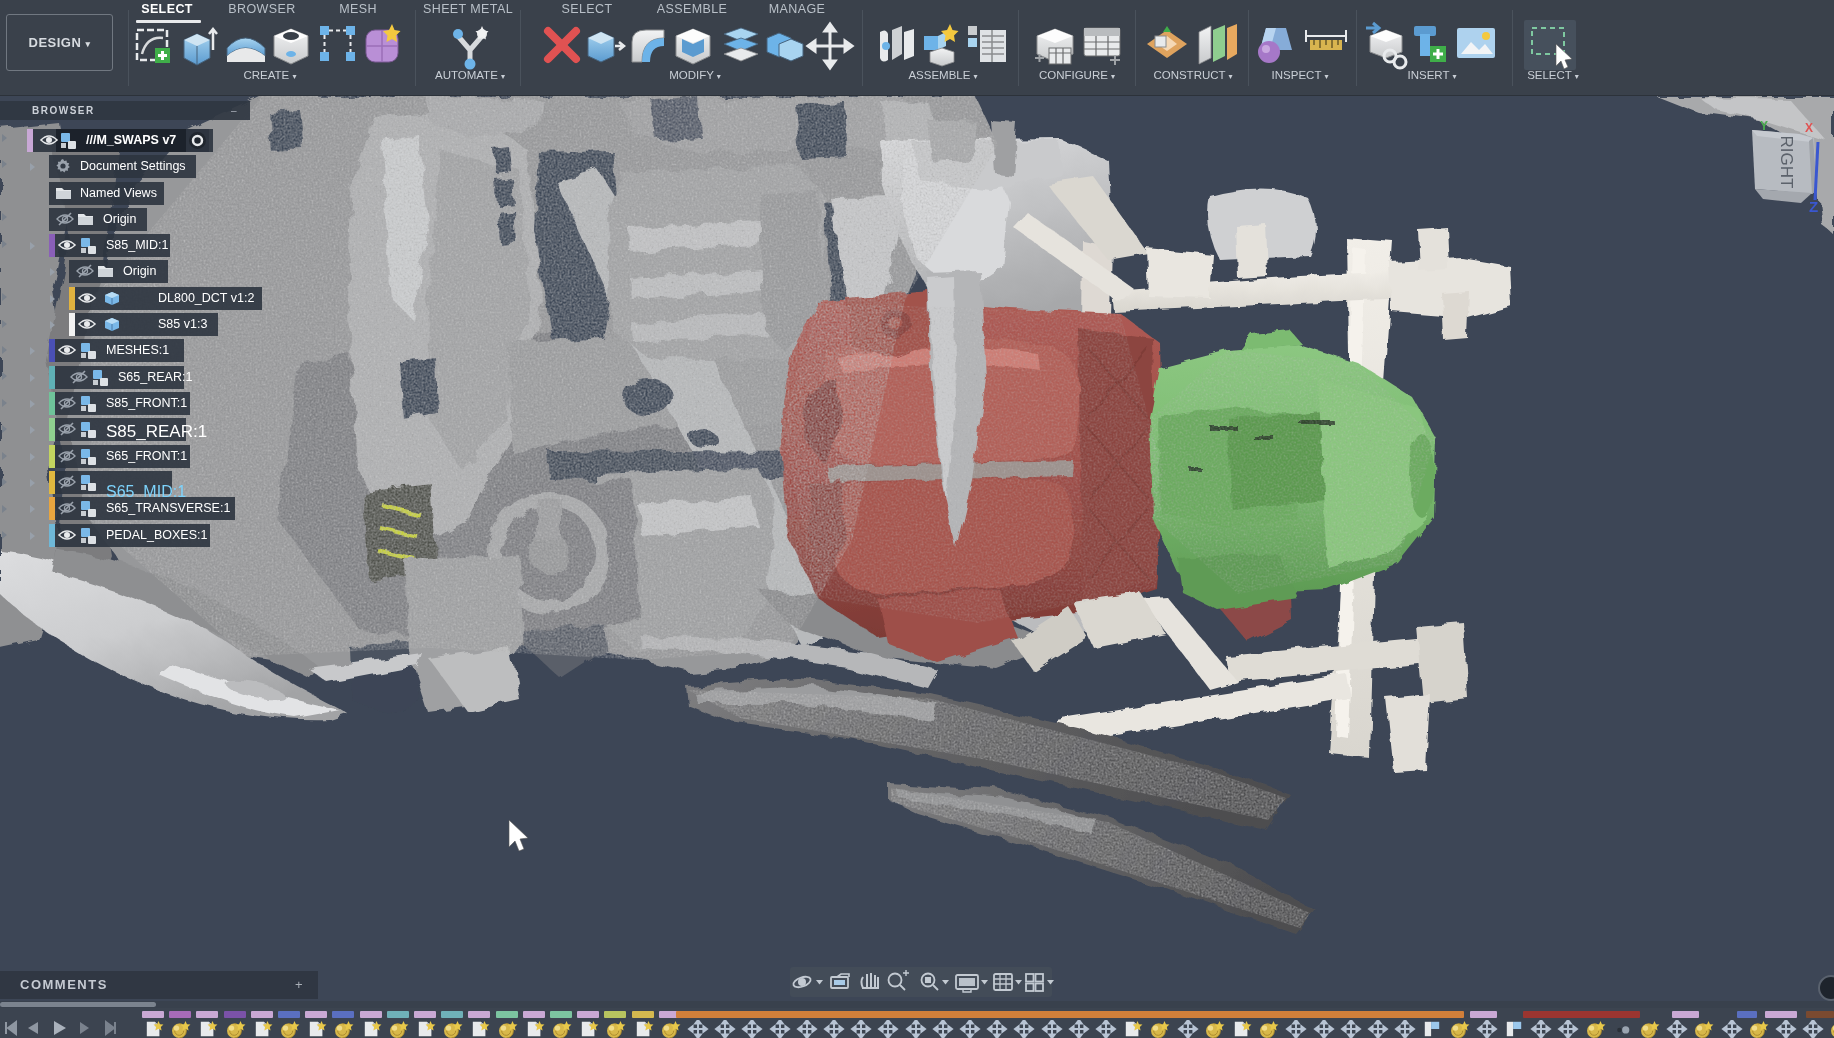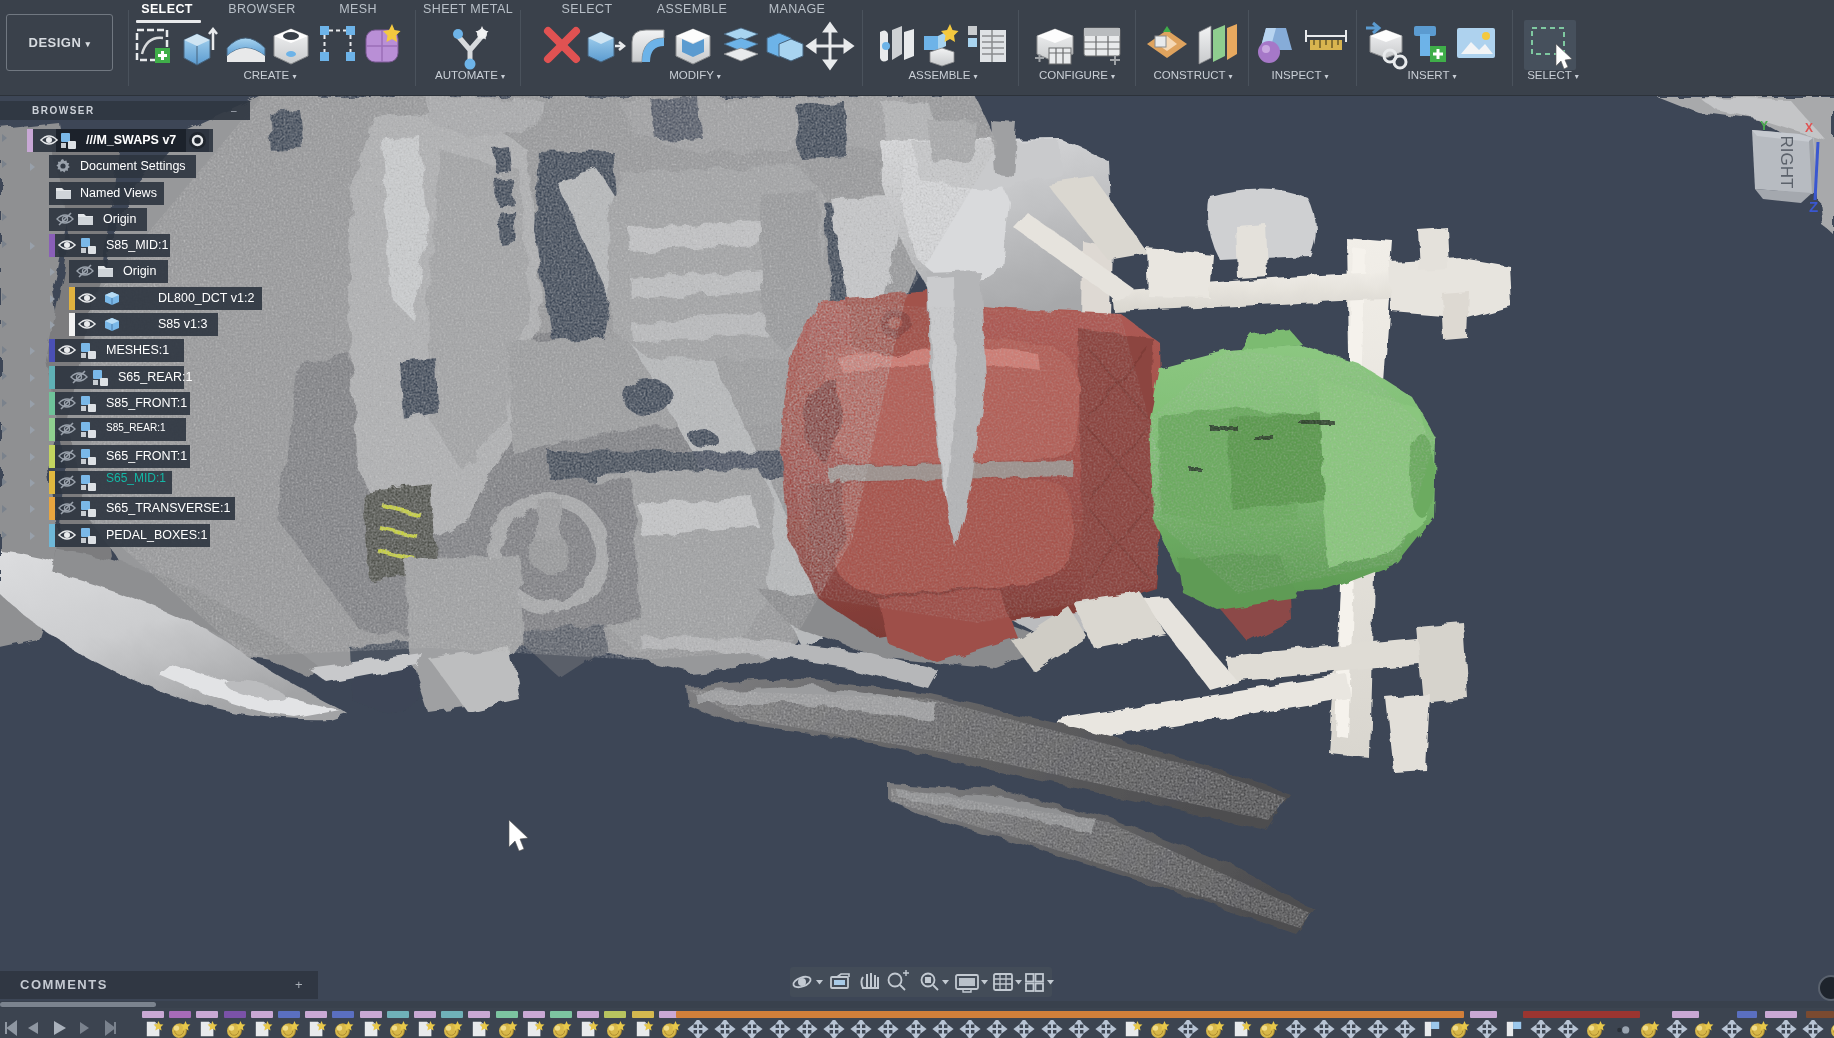--- a/index.html
+++ b/index.html
@@ -661,21 +661,21 @@
     <svg class="abs" style="top:0;left:58px;top:4px" width="18" height="14" viewBox="0 0 18 14">
       <path d="M1,7 Q9,-1 17,7 Q9,15 1,7 Z" fill="none" stroke="#9aa2ac" stroke-width="1.4"></path>
       <circle cx="9" cy="7" r="2.6" fill="none" stroke="#9aa2ac" stroke-width="1.2"></circle>
       <line x1="3" y1="13" x2="15" y2="1" stroke="#9aa2ac" stroke-width="1.6"></line>
     </svg>
     <svg class="abs" style="top:0;left:80px;top:3px" width="17" height="17" viewBox="0 0 17 17">
       <rect x="1" y="1" width="9" height="9" rx="1" fill="#7ab8e8"></rect>
       <rect x="1" y="11" width="5" height="5" fill="#c8cdd2"></rect>
       <rect x="8" y="9" width="8" height="8" rx="1" fill="#dde1e5"></rect>
     </svg>
-    <span class="abs" style="left:106px;top:4px;font-size:10px;font-weight:normal;color:#fff;white-space:nowrap">S85_REAR:1</span>
+    <span class="abs" style="left:106px;top:4px;font-size:17px;font-weight:normal;color:#fff;white-space:nowrap">S85_REAR:1</span>
   </div>
 <div class="arr" style="left:30px;top:426px;border-left-width:5px"></div>
 <div class="trow" style="left:49px;top:445px;width:141px">
     <div class="strip" style="background:#c2d45f"></div>
   </div>
 <div class="abs" style="left:0;top:445px;width:320px;height:23px">
     <svg class="abs" style="top:0;left:58px;top:4px" width="18" height="14" viewBox="0 0 18 14">
       <path d="M1,7 Q9,-1 17,7 Q9,15 1,7 Z" fill="none" stroke="#9aa2ac" stroke-width="1.4"></path>
       <circle cx="9" cy="7" r="2.6" fill="none" stroke="#9aa2ac" stroke-width="1.2"></circle>
       <line x1="3" y1="13" x2="15" y2="1" stroke="#9aa2ac" stroke-width="1.6"></line>
@@ -695,21 +695,21 @@
     <svg class="abs" style="top:0;left:58px;top:4px" width="18" height="14" viewBox="0 0 18 14">
       <path d="M1,7 Q9,-1 17,7 Q9,15 1,7 Z" fill="none" stroke="#9aa2ac" stroke-width="1.4"></path>
       <circle cx="9" cy="7" r="2.6" fill="none" stroke="#9aa2ac" stroke-width="1.2"></circle>
       <line x1="3" y1="13" x2="15" y2="1" stroke="#9aa2ac" stroke-width="1.6"></line>
     </svg>
     <svg class="abs" style="top:0;left:80px;top:3px" width="17" height="17" viewBox="0 0 17 17">
       <rect x="1" y="1" width="9" height="9" rx="1" fill="#7ab8e8"></rect>
       <rect x="1" y="11" width="5" height="5" fill="#c8cdd2"></rect>
       <rect x="8" y="9" width="8" height="8" rx="1" fill="#dde1e5"></rect>
     </svg>
-    <span class="abs" style="left:106px;top:0;font-size:12px;font-weight:normal;color:#14b8a6;white-space:nowrap">S65_MID:1</span>
+    <span class="abs" style="left:106px;top:12px;font-size:16px;font-weight:normal;color:#7dd3fc;white-space:nowrap">S65_MID:1</span>
   </div>
 <div class="arr" style="left:30px;top:479px;border-left-width:5px"></div>
 <div class="trow" style="left:49px;top:497px;width:186px">
     <div class="strip" style="background:#e8a53f"></div>
   </div>
 <div class="abs" style="left:0;top:497px;width:320px;height:23px">
     <svg class="abs" style="top:0;left:58px;top:4px" width="18" height="14" viewBox="0 0 18 14">
       <path d="M1,7 Q9,-1 17,7 Q9,15 1,7 Z" fill="none" stroke="#9aa2ac" stroke-width="1.4"></path>
       <circle cx="9" cy="7" r="2.6" fill="none" stroke="#9aa2ac" stroke-width="1.2"></circle>
       <line x1="3" y1="13" x2="15" y2="1" stroke="#9aa2ac" stroke-width="1.6"></line>

